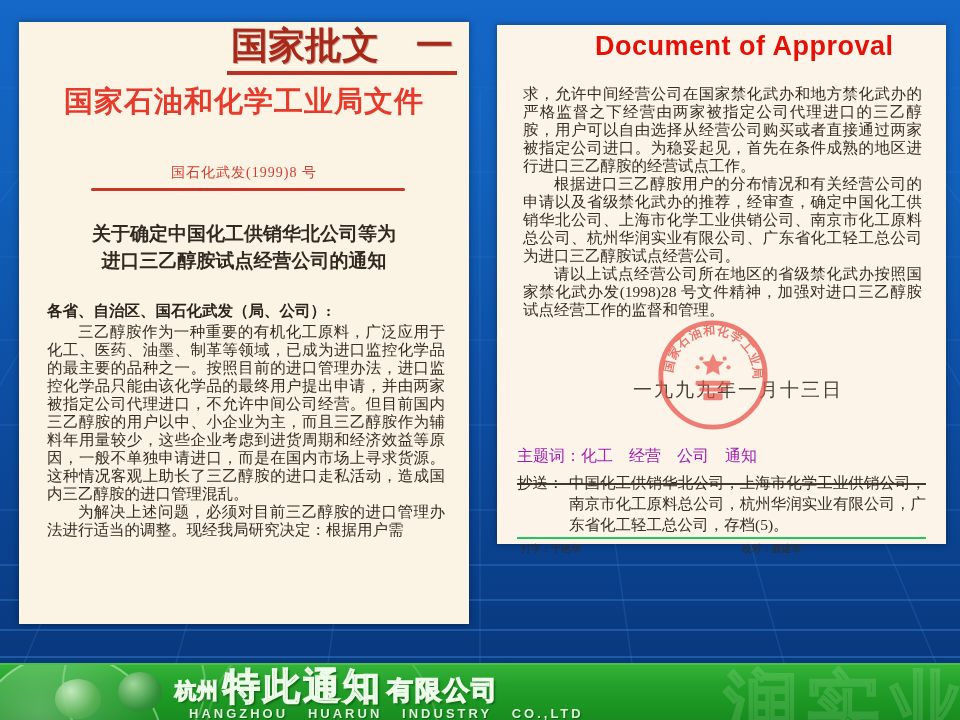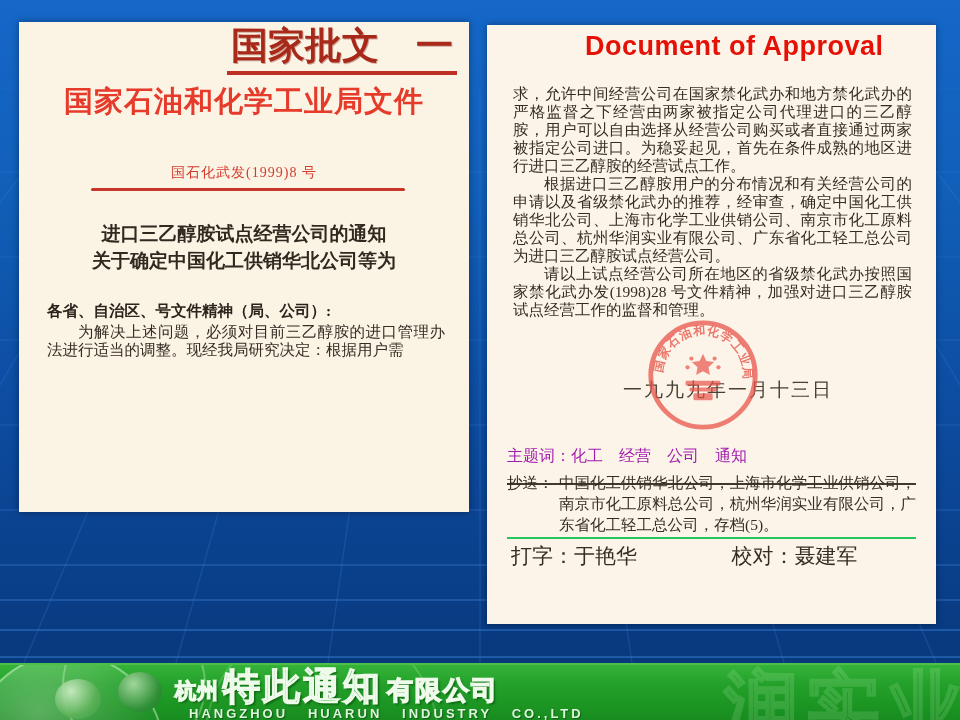--- a/index.html
+++ b/index.html
@@ -2,22 +2,22 @@
 <html><head>
 <meta charset="utf-8">
 <style>
   html,body{margin:0;padding:0;width:960px;height:720px;overflow:hidden;
     font-family:"Liberation Serif","DejaVu Serif",serif;}
   .slide{position:relative;width:960px;height:720px;
     background:linear-gradient(180deg,#1567c8 0%,#1160ba 25%,#0d4da2 55%,#0a3f8a 80%,#083473 100%);}
   .grid-svg{position:absolute;left:0;top:0;z-index:0;}
   
   .paper{position:absolute;background:#fbf3e4;box-shadow:0 0 7px rgba(0,0,20,.4);z-index:2;}
-  .paper.left{left:19px;top:22px;width:450px;height:490px;}
-  .paper.right{left:487px;top:25px;width:449px;height:599px;background:#fcf4e9;}
+  .paper.left{left:19px;top:22px;width:450px;height:602px;}
+  .paper.right{left:497px;top:25px;width:449px;height:519px;background:#fcf4e9;}
   .abs{position:absolute;}
   .cn-title{top:2px;right:12px;font-size:37px;font-weight:bold;color:#a8291a;
     white-space:pre;border-bottom:4px solid #bc2f22;padding:0 4px 3px 4px;line-height:1.2;
     text-shadow:1px 1px 0 rgba(120,20,10,.35);}
   .org-title{top:60px;left:0;width:100%;text-align:center;font-size:29px;font-weight:600;
     color:#e63a2b;letter-spacing:1px;}
   .doc-num{top:142px;left:0;width:100%;text-align:center;font-size:14px;color:#d23c2e;letter-spacing:1px;}
   .red-rule{top:166px;left:72px;width:314px;height:3px;background:#c8352a;border-radius:2px;}
   .heading{top:198px;left:0;width:100%;text-align:center;font-size:19px;font-weight:bold;
     line-height:27px;color:#30291f;}
@@ -30,21 +30,21 @@
   .eng-title{top:6px;left:98px;font-size:27px;font-weight:bold;color:#e51107;
     font-family:"Liberation Sans","DejaVu Sans",sans-serif;letter-spacing:.5px;}
   .seal{left:158px;top:292px;width:116px;height:116px;z-index:3;opacity:.88;}
   .sign-date{top:352px;left:136px;font-size:19px;letter-spacing:2px;color:#4a4136;z-index:2;}
   .subject-row{top:421px;left:20px;right:20px;border-bottom:2px solid #40392f;padding-bottom:16px;
     font-weight:normal;font-size:16px;color:#a21caf;white-space:pre;}
   .cc-row{top:447px;left:20px;right:20px;display:flex;border-bottom:2px solid #22c55e;
     padding-bottom:2px;font-size:15.5px;line-height:21px;color:#352d24;}
   .cc-label{flex:0 0 52px;}
   .cc-value{flex:1;text-align:justify;}
-  .typist-row{top:517px;left:24px;right:24px;display:flex;font-size:21px;color:#352d24;}
+  .typist-row{top:517px;left:24px;right:24px;display:flex;font-size:10px;color:#352d24;}
   .typist-left{width:55%;}
   
   .banner{position:absolute;left:0;top:663px;width:960px;height:57px;z-index:4;overflow:hidden;
     background:linear-gradient(180deg,#35b338 0%,#23a02a 35%,#1b9422 75%,#178a1f 100%);
     border-top:2px solid #4fbf4a;}
   .ring{position:absolute;border-radius:50%;}
   .ring1{left:-30px;top:-12px;width:190px;height:190px;border:2px solid rgba(220,250,215,.45);
     background:radial-gradient(circle at 35% 30%,rgba(255,255,255,.28),rgba(255,255,255,.06) 55%,transparent 70%);}
   .ring2{left:62px;top:-52px;width:140px;height:140px;border:2px solid rgba(210,245,205,.35);}
   .ring3{left:205px;top:-45px;width:230px;height:230px;border:2px solid rgba(220,250,215,.18);}
@@ -93,25 +93,26 @@
       <line x1="873" y1="90" x2="1360" y2="720" stroke-opacity=".24" stroke-width="1.5"></line>
     </g>
   </svg>
 
   <div class="paper left">
     <div class="abs cn-title">国家批文　一</div>
     <div class="abs org-title">国家石油和化学工业局文件</div>
     <div class="abs doc-num">国石化武发(1999)8 号</div>
     <div class="abs red-rule"></div>
     <div class="abs heading">
+      <div>关于确定中国化工供销华北公司等为</div>
       <div>进口三乙醇胺试点经营公司的通知</div>
-      <div>关于确定中国化工供销华北公司等为</div>
     </div>
-    <div class="abs salutation">各省、自治区、号文件精神（局、公司）:</div>
+    <div class="abs salutation">各省、自治区、国石化武发（局、公司）:</div>
     <div class="abs body-block left-body">
+      <p>三乙醇胺作为一种重要的有机化工原料，广泛应用于化工、医药、油墨、制革等领域，已成为进口监控化学品的最主要的品种之一。按照目前的进口管理办法，进口监控化学品只能由该化学品的最终用户提出申请，并由两家被指定公司代理进口，不允许中间公司经营。但目前国内三乙醇胺的用户以中、小企业为主，而且三乙醇胺作为辅料年用量较少，这些企业考虑到进货周期和经济效益等原因，一般不单独申请进口，而是在国内市场上寻求货源。这种情况客观上助长了三乙醇胺的进口走私活动，造成国内三乙醇胺的进口管理混乱。</p>
       <p>为解决上述问题，必须对目前三乙醇胺的进口管理办法进行适当的调整。现经我局研究决定：根据用户需</p>
     </div>
   </div>
 
   <div class="paper right">
     <div class="abs eng-title">Document of Approval</div>
     <div class="abs body-block right-body">
       <p class="no-indent">求，允许中间经营公司在国家禁化武办和地方禁化武办的严格监督之下经营由两家被指定公司代理进口的三乙醇胺，用户可以自由选择从经营公司购买或者直接通过两家被指定公司进口。为稳妥起见，首先在条件成熟的地区进行进口三乙醇胺的经营试点工作。</p>
       <p>根据进口三乙醇胺用户的分布情况和有关经营公司的申请以及省级禁化武办的推荐，经审查，确定中国化工供销华北公司、上海市化学工业供销公司、南京市化工原料总公司、杭州华润实业有限公司、广东省化工轻工总公司为进口三乙醇胺试点经营公司。</p>
       <p>请以上试点经营公司所在地区的省级禁化武办按照国家禁化武办发(1998)28 号文件精神，加强对进口三乙醇胺试点经营工作的监督和管理。</p>

